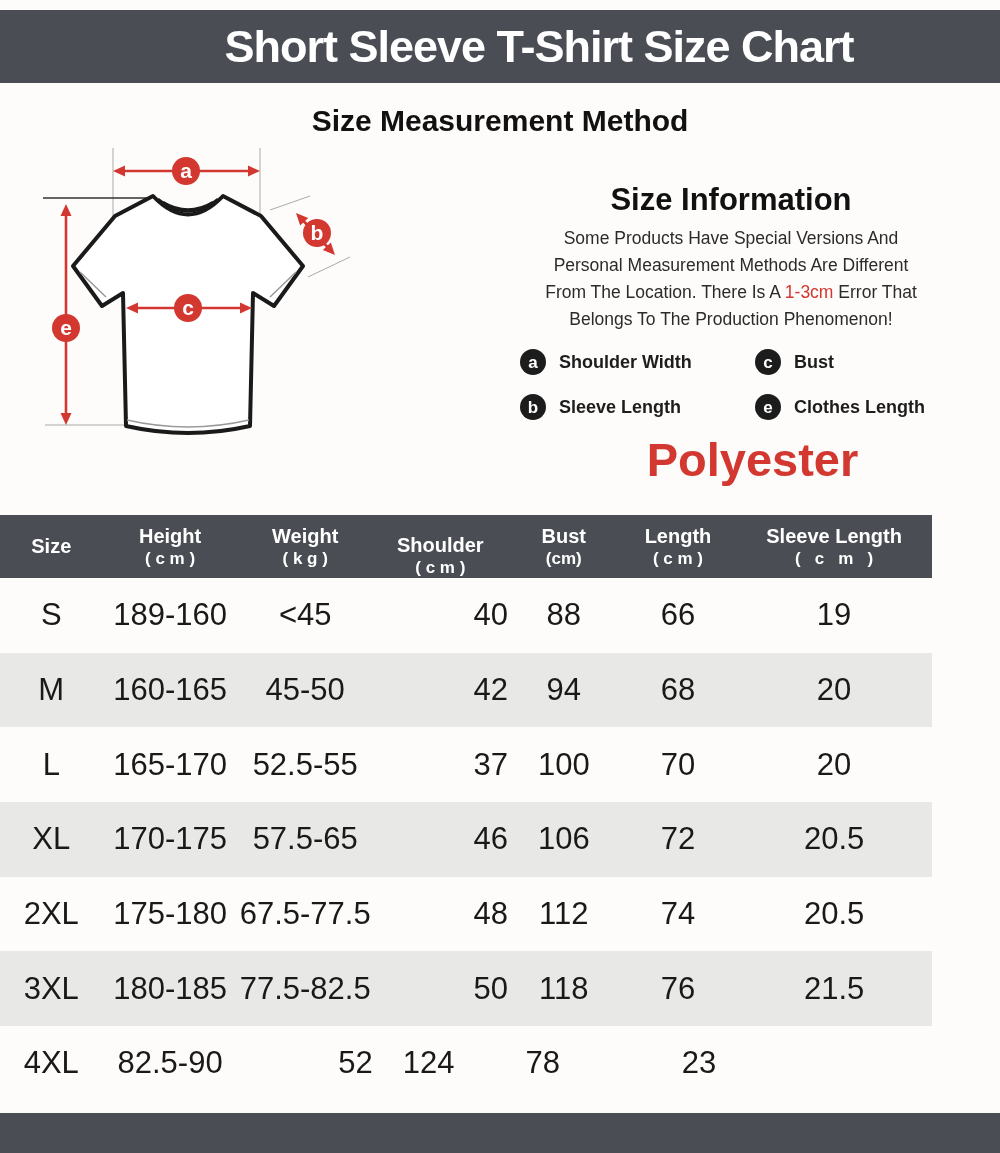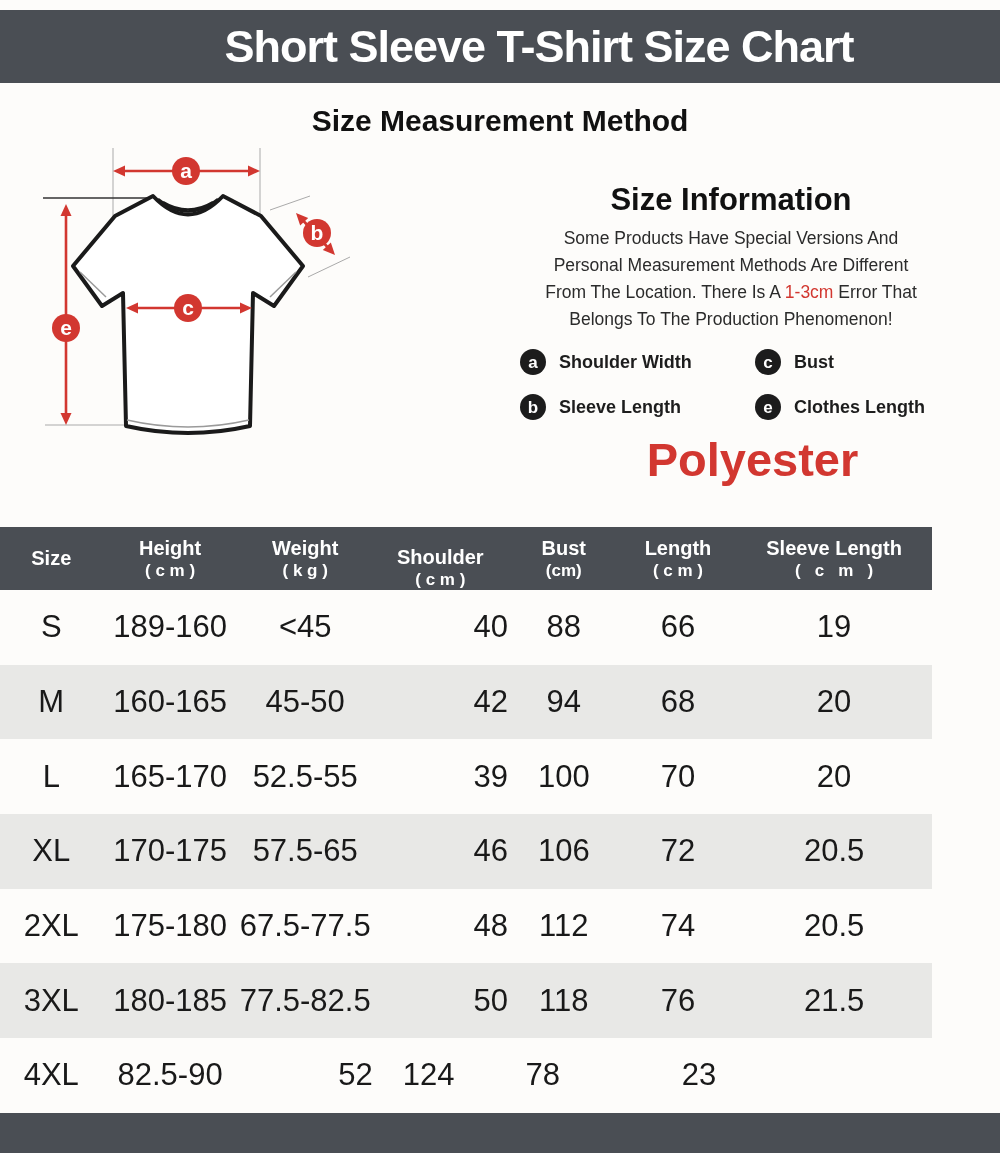--- a/index.html
+++ b/index.html
@@ -52,21 +52,21 @@
     width:26px;height:26px;border-radius:50%;background:#1c1c1c;color:#fff;flex:0 0 26px;
     display:flex;align-items:center;justify-content:center;font-size:17px;font-weight:700;line-height:1;
   }
   .legend-label{font-size:18px;font-weight:700;color:#1d1d1d;}
   
   .material{
     position:absolute;left:490px;top:432px;width:525px;text-align:center;
     font-size:47px;font-weight:700;color:var(--red);
   }
   
-  .size-table{position:absolute;left:0;top:527px;width:932px;}
+  .size-table{position:absolute;left:0;top:515px;width:932px;}
   .thead{display:flex;height:63px;background:var(--dark);color:#fff;}
   .tcell{display:flex;align-items:center;justify-content:center;}
   .thead .tcell{flex-direction:column;gap:1px;}
   .hlabel{font-size:20px;font-weight:700;}
   .hunit{font-size:17px;font-weight:700;white-space:pre;}
   .trow{display:flex;height:74.7px;}
   .trow.alt{background:var(--row-alt);}
   .trow .tcell{font-size:31px;color:#191919;}
   .c0{width:11%;}.c1{width:14.5%;}.c2{width:14.5%;}.c3{width:14.5%;justify-content:flex-end;}
   .c4{width:12%;}.c5{width:12.5%;}.c6{width:21%;}
@@ -203,21 +203,21 @@
           <div class="tcell c2">45-50</div>
           <div class="tcell c3">42</div>
           <div class="tcell c4">94</div>
           <div class="tcell c5">68</div>
           <div class="tcell c6">20</div>
         </div>
         <div class="trow">
           <div class="tcell c0">L</div>
           <div class="tcell c1">165-170</div>
           <div class="tcell c2">52.5-55</div>
-          <div class="tcell c3">39</div>
+          <div class="tcell c3">37</div>
           <div class="tcell c4">100</div>
           <div class="tcell c5">70</div>
           <div class="tcell c6">20</div>
         </div>
         <div class="trow alt">
           <div class="tcell c0">XL</div>
           <div class="tcell c1">170-175</div>
           <div class="tcell c2">57.5-65</div>
           <div class="tcell c3">46</div>
           <div class="tcell c4">106</div>

